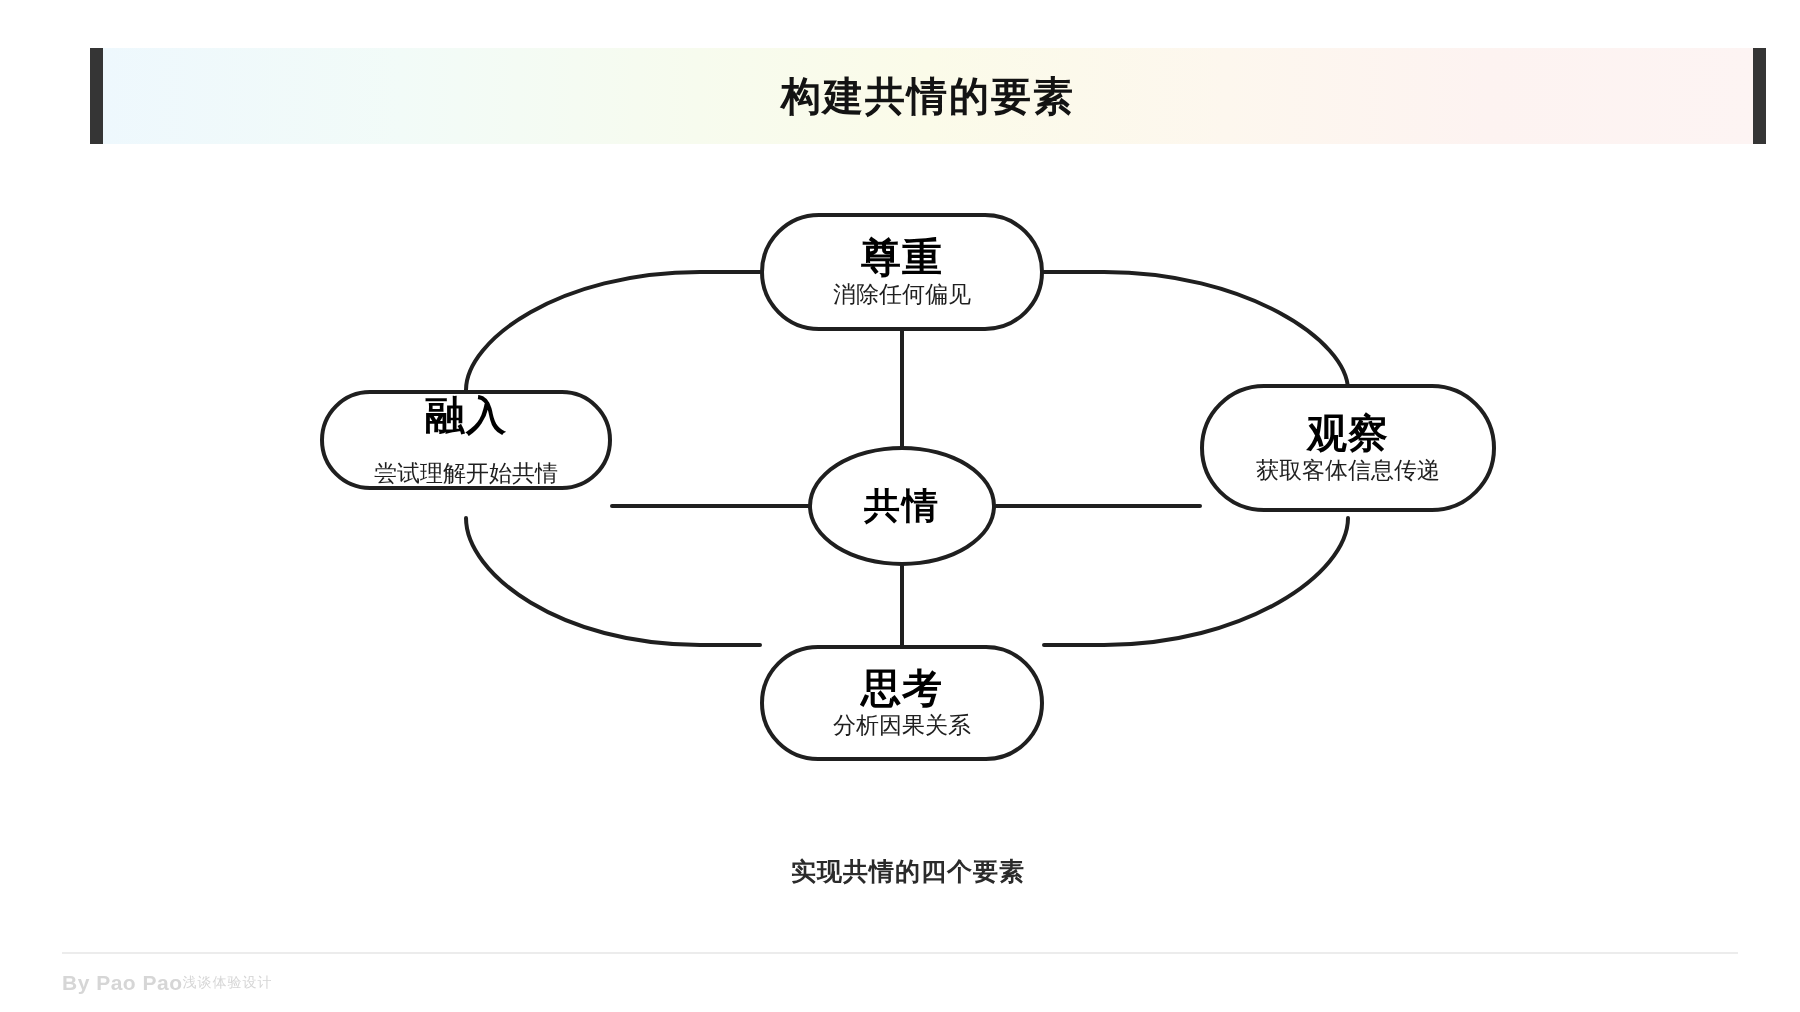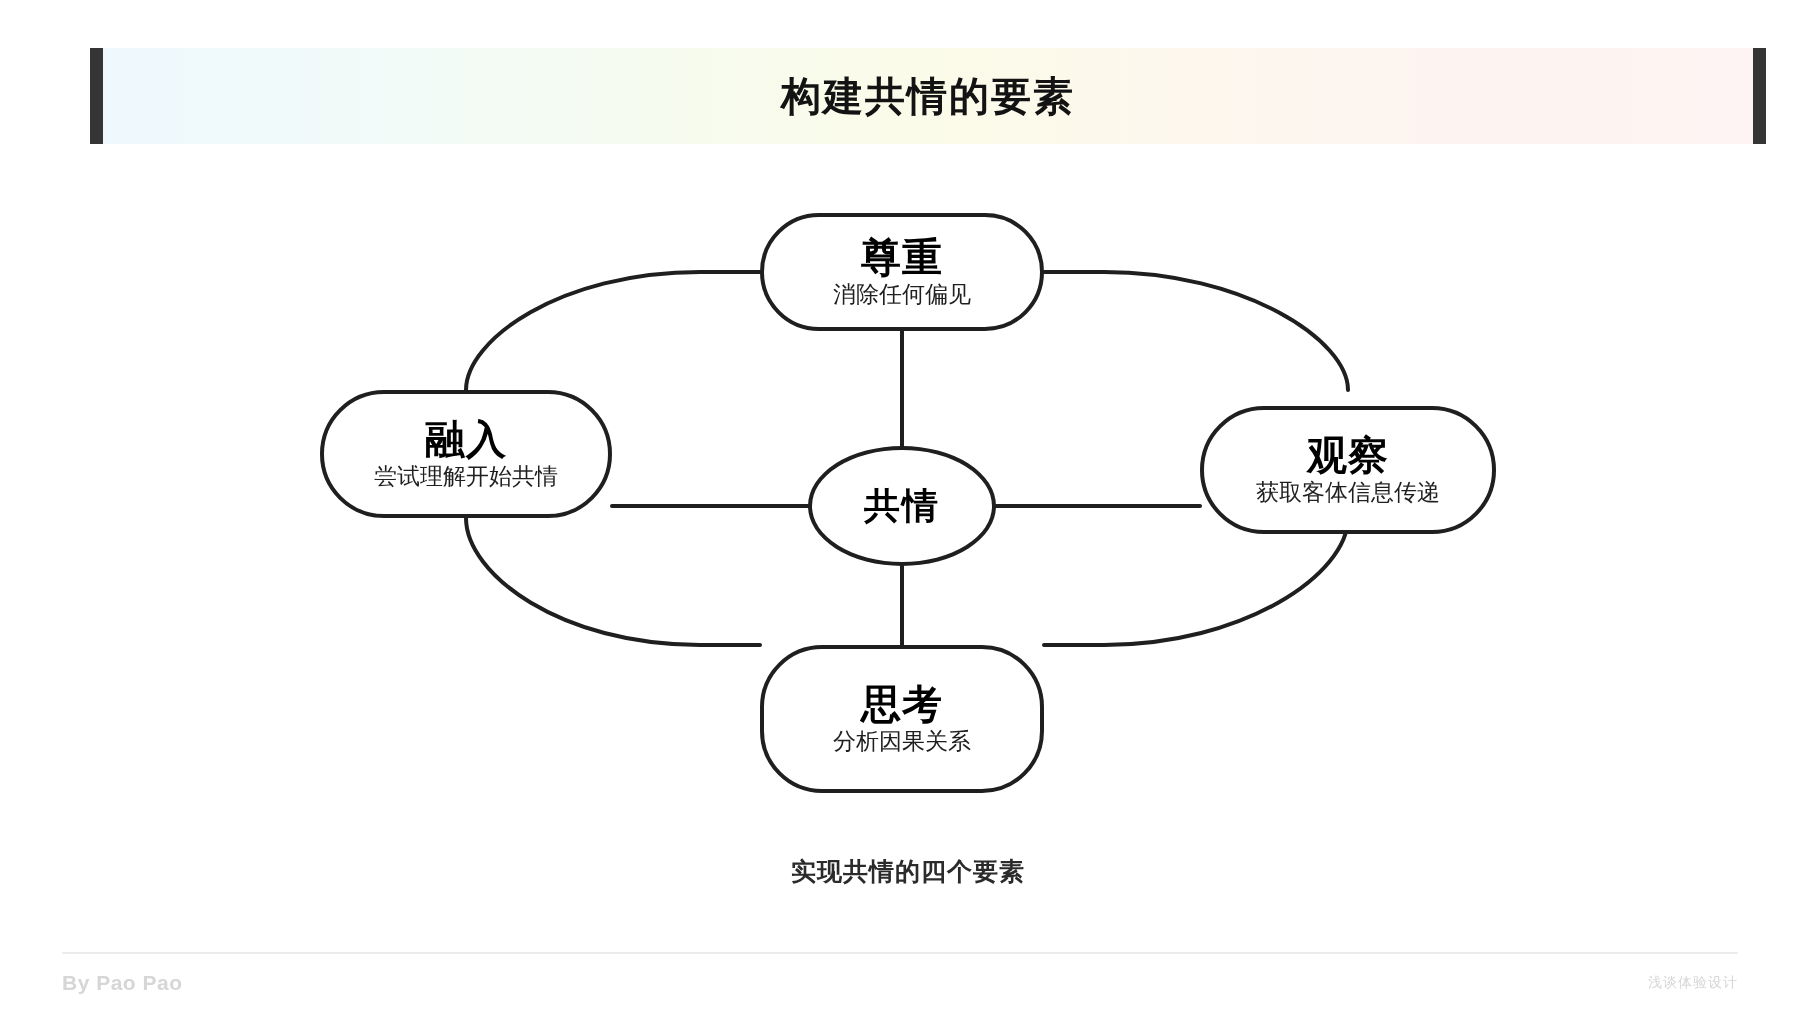--- a/index.html
+++ b/index.html
@@ -110,30 +110,31 @@
   }
 
   
   #node-top {
     left: 760px; top: 63px;
     width: 284px; height: 118px;
     border-radius: 59px;
   }
   #node-bottom {
     left: 760px; top: 495px;
-    width: 284px; height: 148px;
+    width: 284px; height: 116px;
     border-radius: 62px;
   }
   #node-left {
     left: 320px; top: 240px;
-    width: 292px; height: 128px;
+    width: 292px; height: 100px;
     border-radius: 64px;
+    justify-content: space-between;
   }
   #node-right {
-    left: 1200px; top: 256px;
+    left: 1200px; top: 234px;
     width: 296px; height: 128px;
     border-radius: 64px;
     text-align: right;
   }
   #node-center {
     left: 808px; top: 296px;
     width: 188px; height: 120px;
     border-radius: 50%;
   }
   #node-center .node-title {
@@ -165,21 +166,20 @@
     background: #ececec;
   }
   .footer {
     position: absolute;
     left: 62px;
     top: 963px;
     width: 1676px;
     height: 40px;
     display: flex;
     align-items: center;
-    justify-content: space-between;
   }
   .footer-left {
     font-size: 21px;
     font-weight: 700;
     color: #d6d6d6;
     letter-spacing: 0.5px;
   }
   .footer-right {
     font-size: 14px;
     font-weight: 400;

